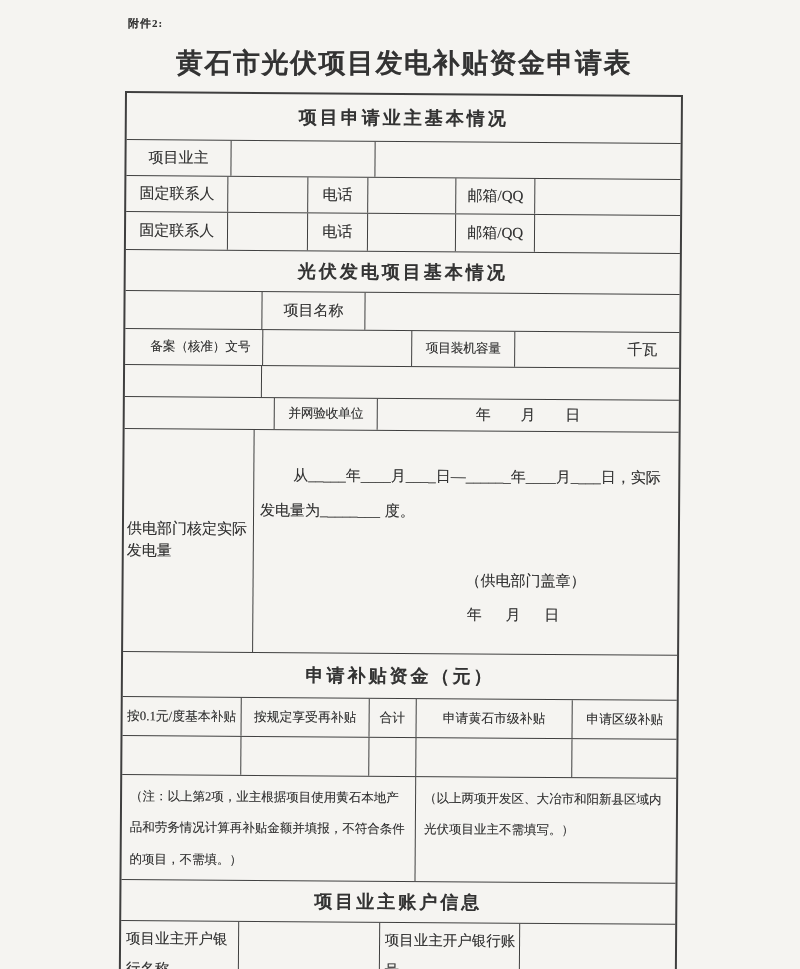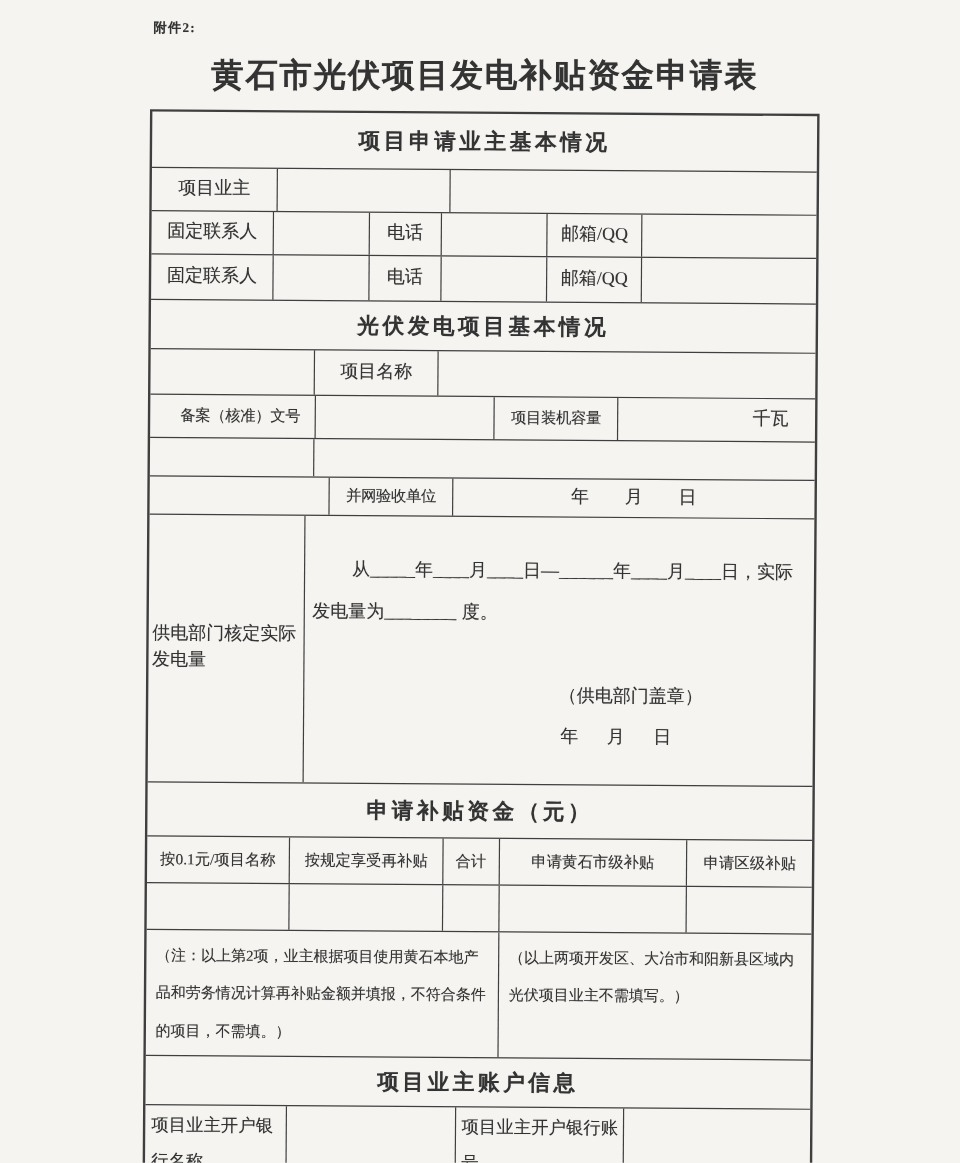--- a/index.html
+++ b/index.html
@@ -125,21 +125,21 @@
       <p class="statement">从_____年____月____日—______年____月____日，实际发电量为________ 度。</p>
       <div class="stamp">（供电部门盖章）</div>
       <div class="stampdate">年 月 日</div>
     </div>
   </div>
 
   <div class="row h44">
     <div class="cell sec-header" style="flex:1">申请补贴资金（元）</div>
   </div>
   <div class="row h38">
-    <div class="cell c-s1 colhead">按0.1元/项目名称</div>
+    <div class="cell c-s1 colhead">按0.1元/度基本补贴</div>
     <div class="cell c-s2 colhead">按规定享受再补贴</div>
     <div class="cell c-s3 colhead">合计</div>
     <div class="cell c-s4 colhead">申请黄石市级补贴</div>
     <div class="cell c-s5 colhead">申请区级补贴</div>
   </div>
   <div class="row h38">
     <div class="cell c-s1"></div>
     <div class="cell c-s2"></div>
     <div class="cell c-s3"></div>
     <div class="cell c-s4"></div>

